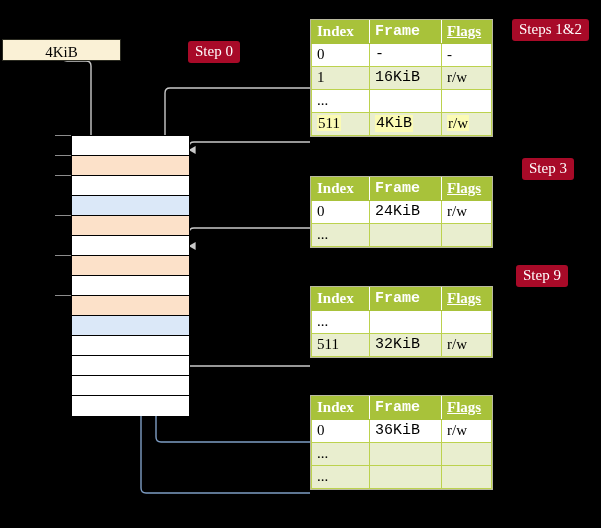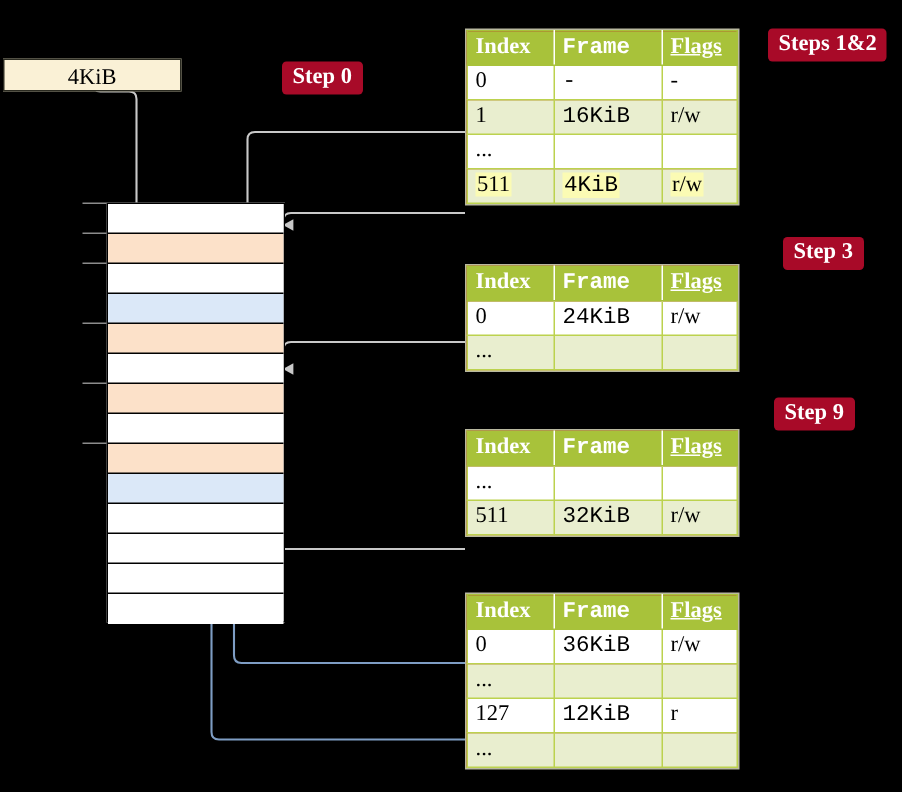--- a/index.html
+++ b/index.html
@@ -26,21 +26,21 @@
     width: 601px;
     height: 528px;
     pointer-events: none;
   }
 
   
   .ptable {
     position: absolute;
     border-collapse: collapse;
     border-spacing: 0;
-    background: #b91c1c;
+    background: #fde047;
     box-shadow: 0 0 0 1px #b9b9a0;
     font-size: 15px;
     line-height: 1;
   }
   .ptable th, .ptable td {
     border: 1px solid #9bb524;
     padding: 3px 5px 4px 5px;
     text-align: left;
     font-weight: normal;
     color: #000000;
@@ -70,21 +70,20 @@
   .badge {
     position: absolute;
     background: #a80a28;
     color: #ffffff;
     font-size: 15px;
     padding: 2px 7px 3px 7px;
     border-radius: 3px;
     white-space: nowrap;
     line-height: 1.15;
     box-shadow: 0 1px 1px rgba(0,0,0,0.5);
-    font-weight: bold;
   }
 
   
   .vabox {
     position: absolute;
     background: #faf1d6;
     border: 1px solid #2a2a20;
     color: #000000;
     font-size: 15px;
     text-align: center;
@@ -280,25 +279,20 @@
         <tr class="odd">
           <td class="col-index">0</td>
           <td class="col-frame">36KiB</td>
           <td class="col-flags">r/w</td>
         </tr>
         <tr class="even">
           <td class="col-index">...</td>
           <td class="col-frame"></td>
           <td class="col-flags"></td>
         </tr>
-        <tr class="odd">
-          <td class="col-index">127</td>
-          <td class="col-frame">12KiB</td>
-          <td class="col-flags">r</td>
-        </tr>
         <tr class="even">
           <td class="col-index">...</td>
           <td class="col-frame"></td>
           <td class="col-flags"></td>
         </tr>
       </tbody>
   </table>
 
 </div>
 

